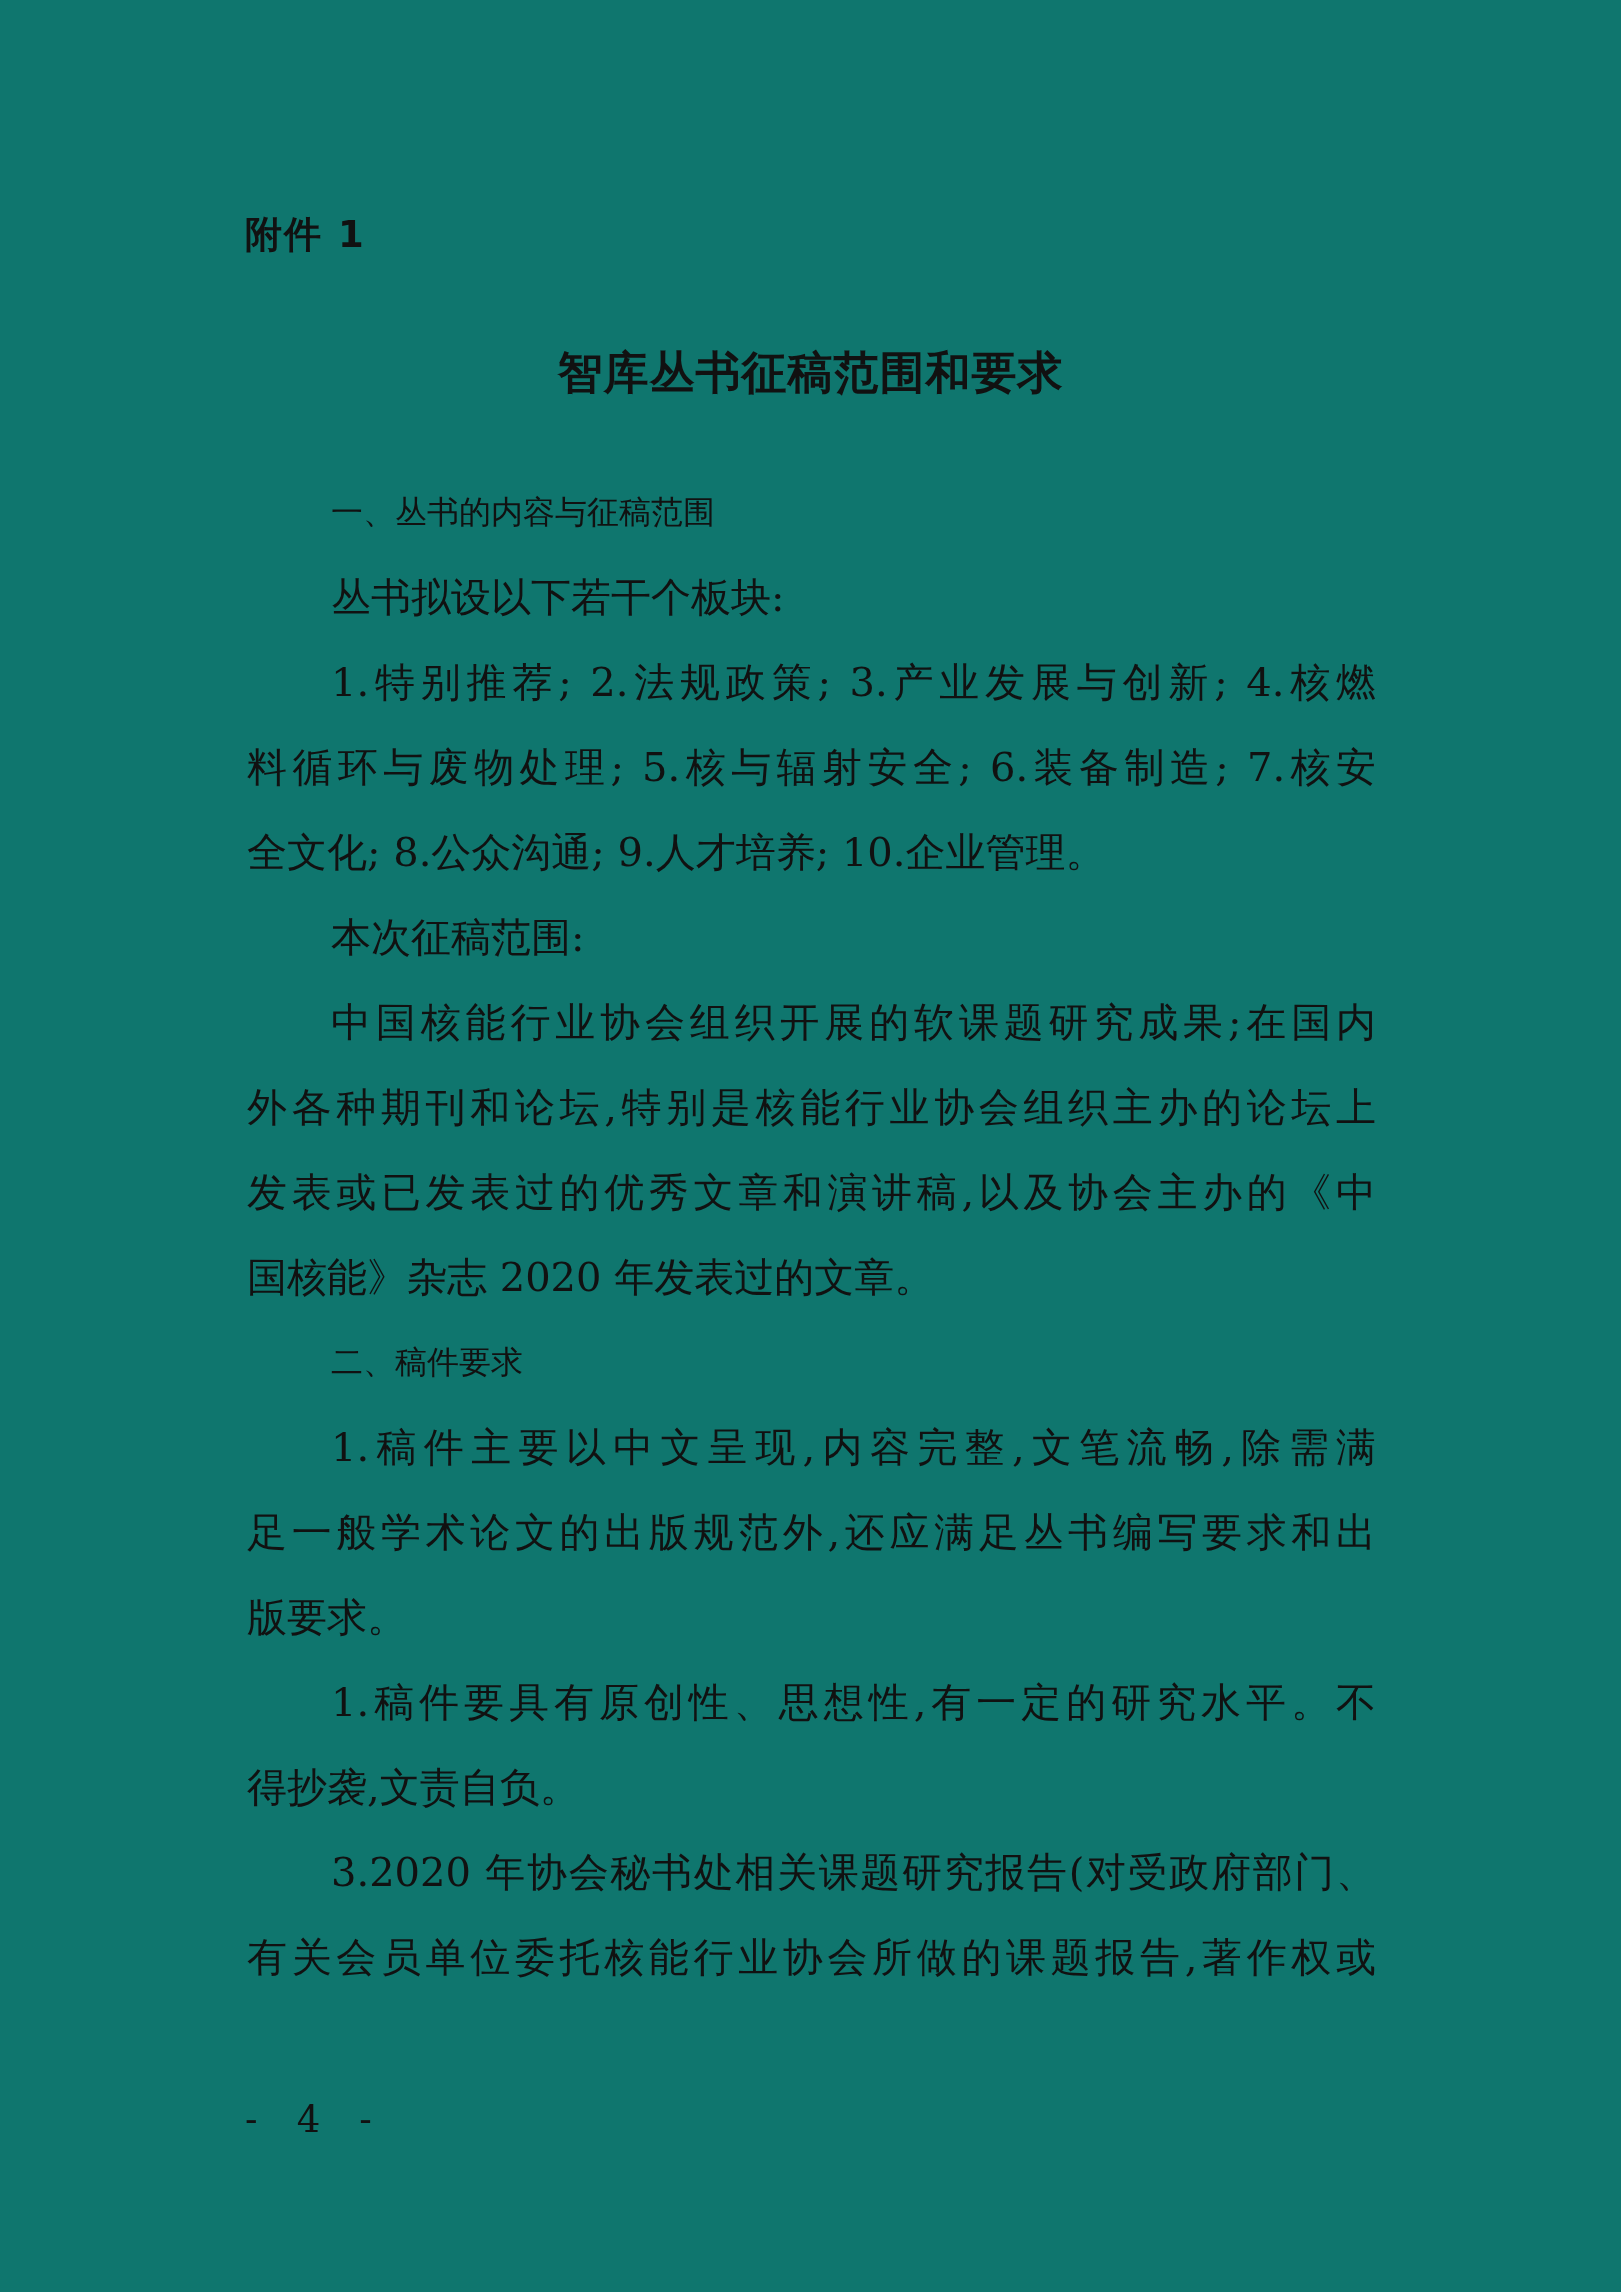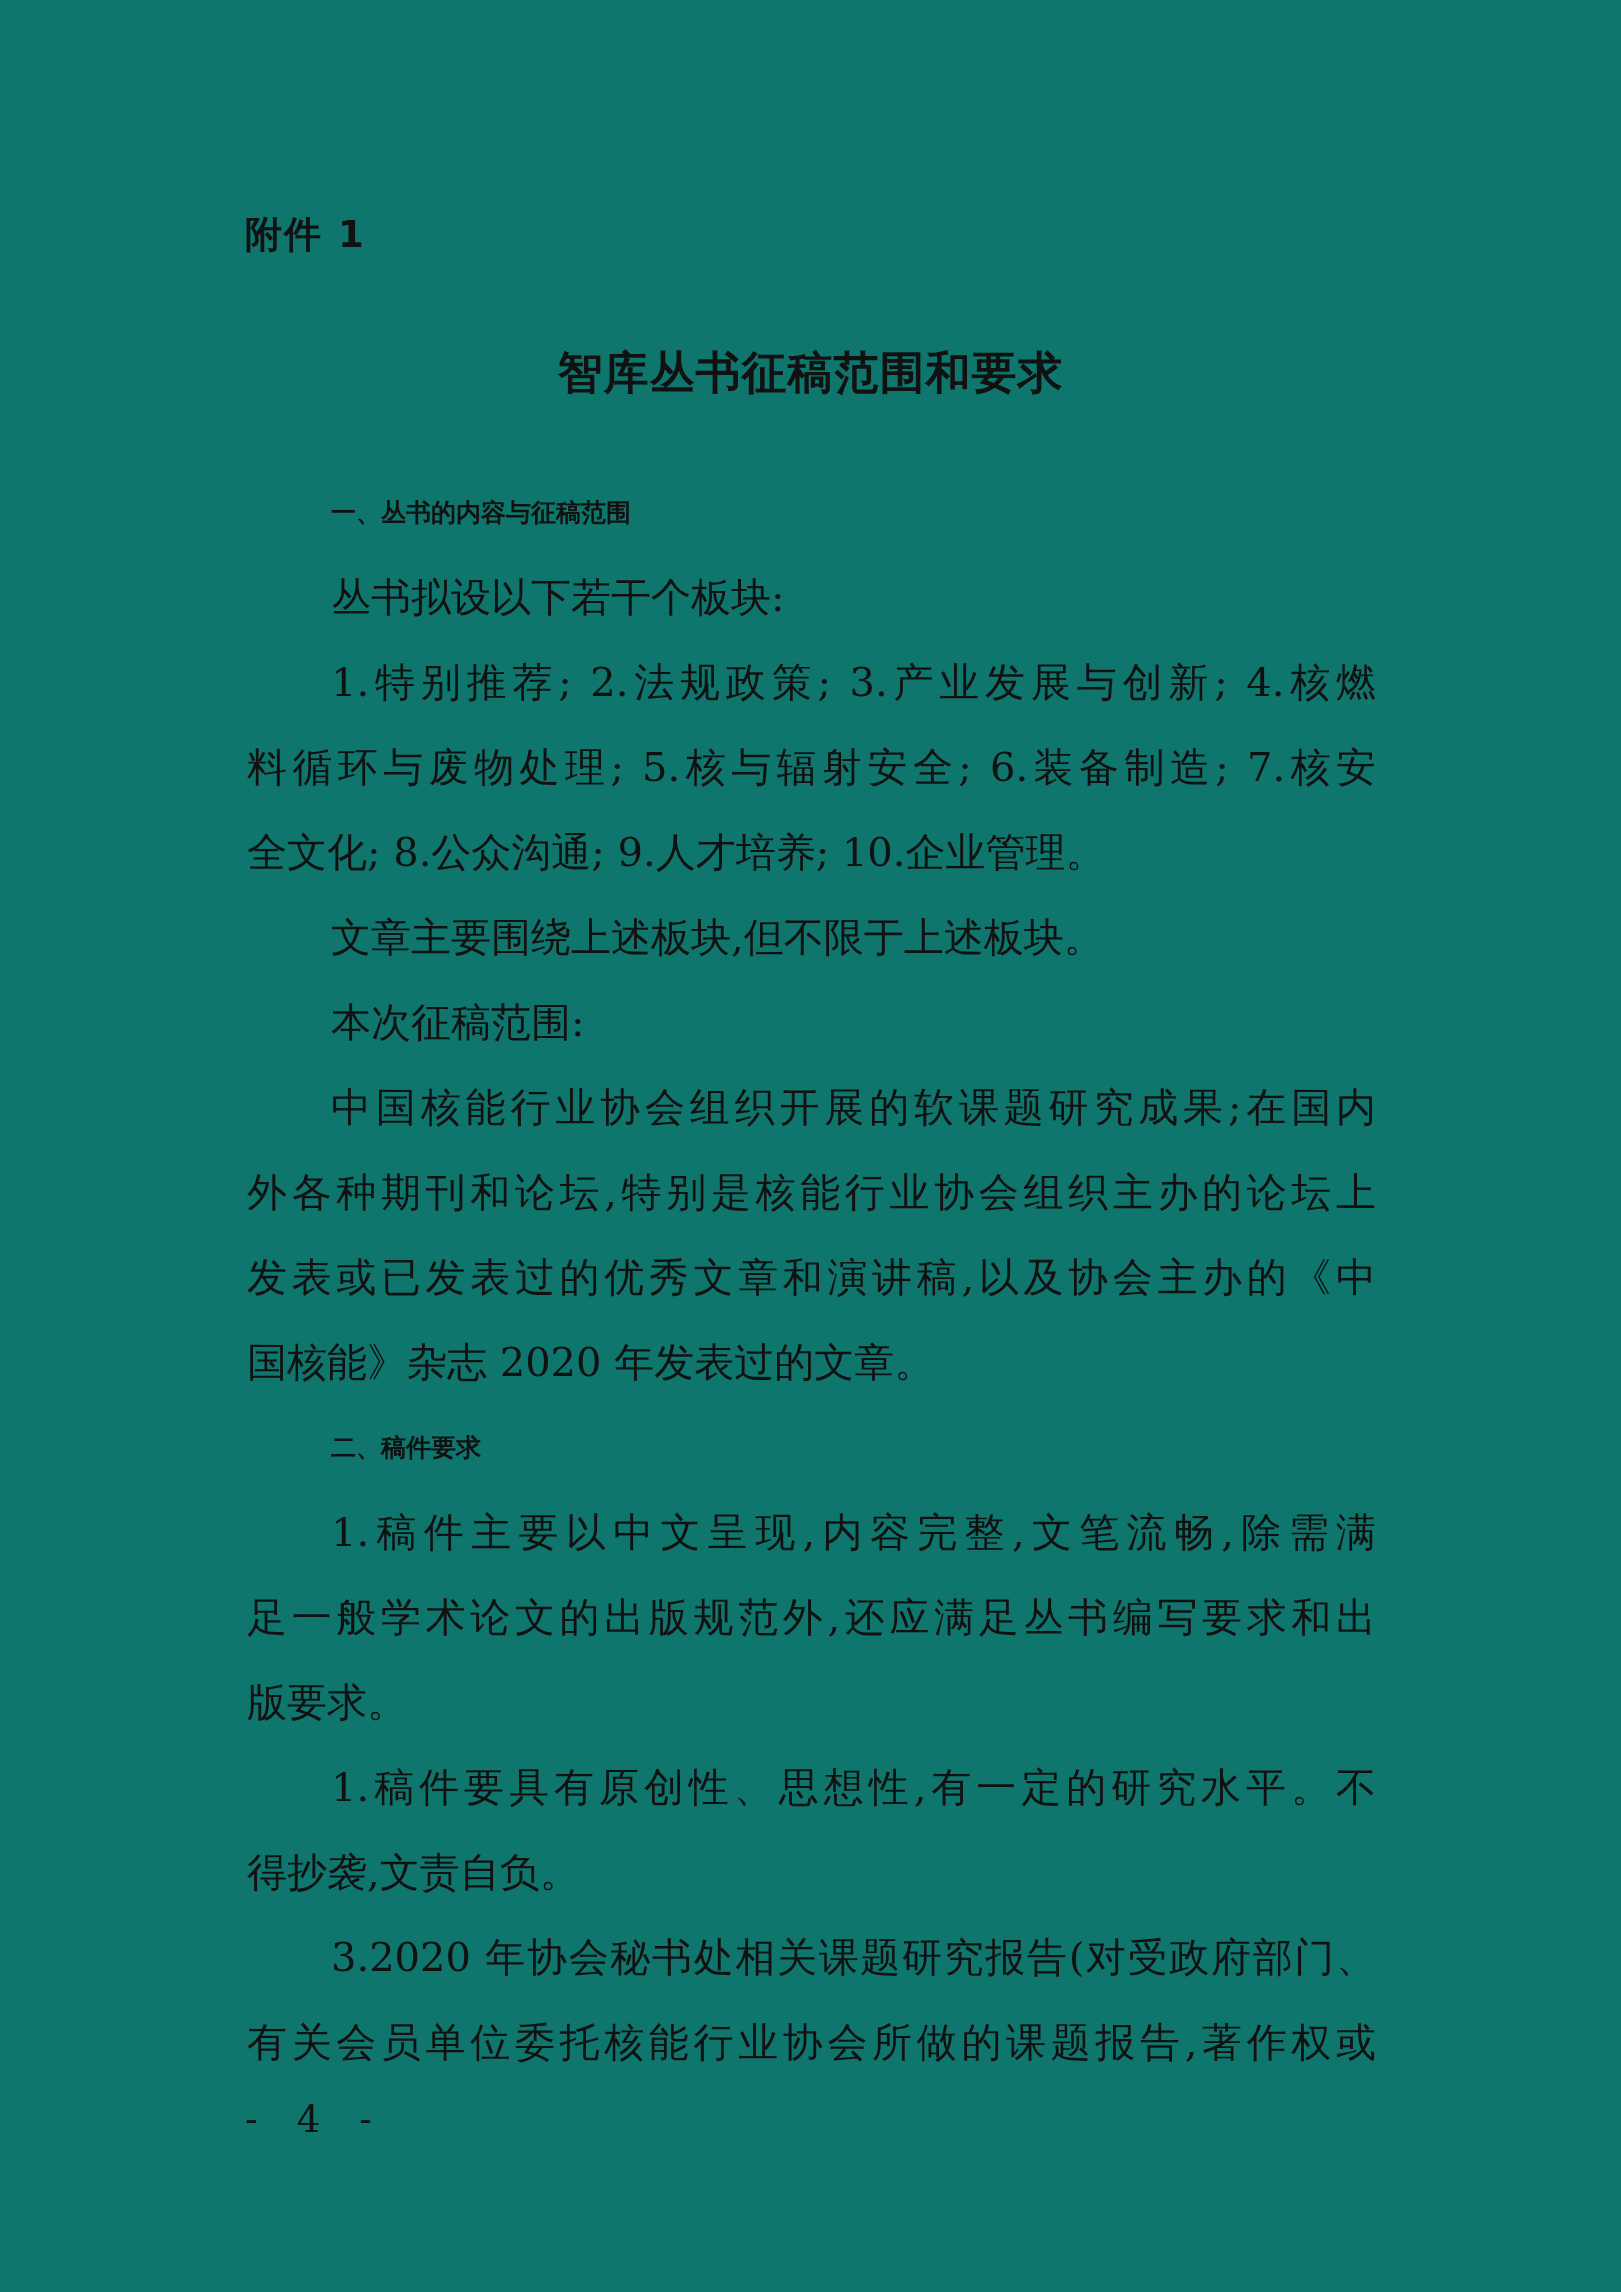--- a/index.html
+++ b/index.html
@@ -4,37 +4,36 @@
 <style>
   html,body{margin:0;padding:0;background:#fff;}
   body{width:1621px;height:2293px;position:relative;overflow:hidden;color:#111;}
   .page{position:absolute;left:0;top:0;width:1621px;height:2293px;background:#0f766e;}
   .attach{position:absolute;left:245px;top:210px;font-family:"DejaVu Sans","Liberation Sans",sans-serif;font-size:37px;font-weight:bold;letter-spacing:2px;}
   .title{position:absolute;left:0;width:1621px;top:343px;text-align:center;font-family:Liberation Serif, serif;font-size:45px;font-weight:bold;letter-spacing:1px;}
   .body{position:absolute;left:247px;top:470px;width:1129px;font-family:"DejaVu Serif","Liberation Serif",serif;font-size:40px;}
   .ln{height:85px;line-height:85px;white-space:nowrap;overflow:visible;}
   .full{text-align:justify;text-align-last:justify;white-space:normal;}
   .ind{padding-left:84px;}
-  .h{font-family:"DejaVu Sans","Liberation Sans",sans-serif;font-weight:bold;font-size:25px;}
+  .h{font-family:"DejaVu Sans","Liberation Sans",sans-serif;font-weight:normal;font-size:32px;}
   .pageno{position:absolute;left:245px;top:2098px;font-family:"DejaVu Serif","Liberation Serif",serif;font-size:37px;letter-spacing:13.7px;}
 </style>
 </head>
 <body>
 
 <div class="page">
   <div class="attach">附件 1</div>
   <div class="title">智库丛书征稿范围和要求</div>
 
   <div class="body">
     <div class="ln ind h">一、丛书的内容与征稿范围</div>
     <div class="ln ind">丛书拟设以下若干个板块:</div>
     <div class="ln ind full">1.特别推荐; 2.法规政策; 3.产业发展与创新; 4.核燃</div>
     <div class="ln full">料循环与废物处理; 5.核与辐射安全; 6.装备制造; 7.核安</div>
     <div class="ln">全文化; 8.公众沟通; 9.人才培养; 10.企业管理。</div>
-    <div class="ln ind">文章主要围绕上述板块,但不限于上述板块。</div>
     <div class="ln ind">本次征稿范围:</div>
     <div class="ln ind full">中国核能行业协会组织开展的软课题研究成果;在国内</div>
     <div class="ln full">外各种期刊和论坛,特别是核能行业协会组织主办的论坛上</div>
     <div class="ln full">发表或已发表过的优秀文章和演讲稿,以及协会主办的《中</div>
     <div class="ln">国核能》杂志 2020 年发表过的文章。</div>
 
     <div class="ln ind h">二、稿件要求</div>
     <div class="ln ind full">1.稿件主要以中文呈现,内容完整,文笔流畅,除需满</div>
     <div class="ln full">足一般学术论文的出版规范外,还应满足丛书编写要求和出</div>
     <div class="ln">版要求。</div>

